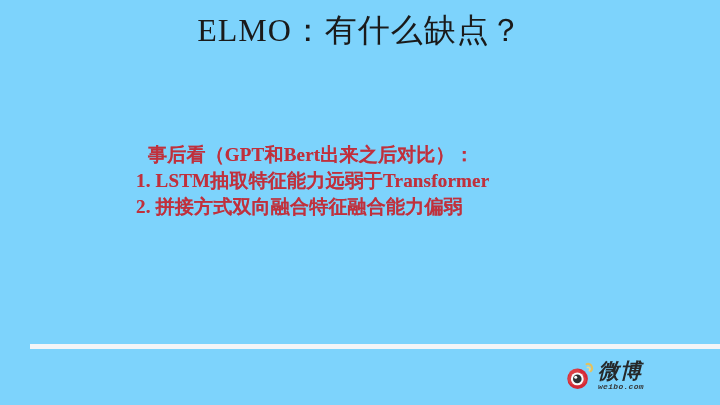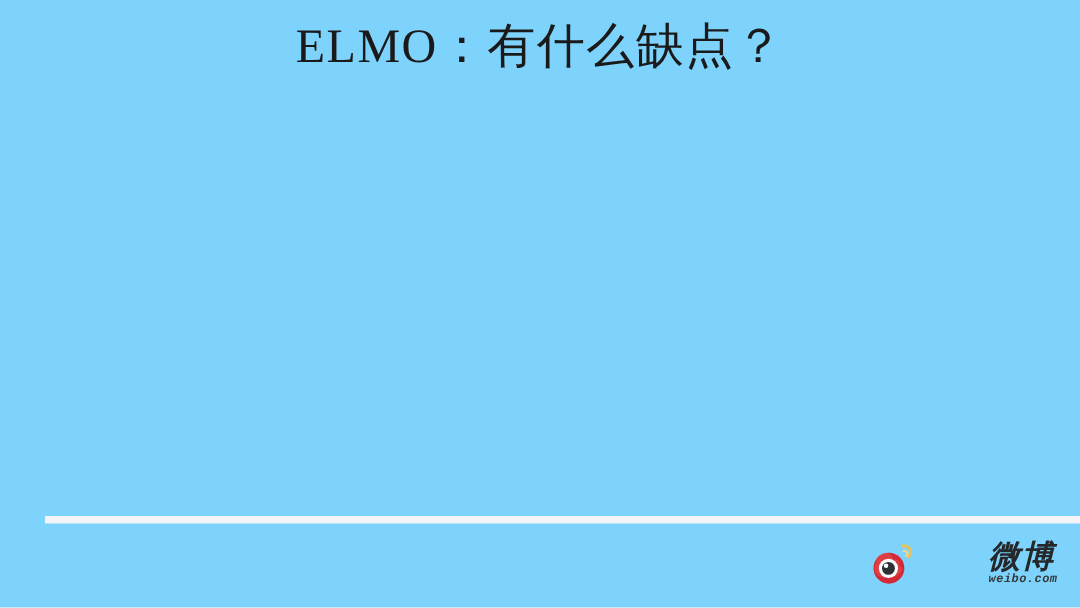--- a/index.html
+++ b/index.html
@@ -63,28 +63,27 @@
     left: 30px;
     top: 344px;
     width: 690px;
     height: 5px;
     background: #f4f5f7;
   }
 
   
   #watermark {
     position: absolute;
-    left: 580px;
+    left: 565px;
     top: 358px;
     width: 125px;
     height: 36px;
     display: flex;
     align-items: center;
     opacity: 0.96;
-    justify-content: space-between;
   }
   #wm-logo {
     position: relative;
     width: 30px;
     height: 30px;
     flex: 0 0 30px;
   }
   #wm-text {
     margin-left: 3px;
     display: flex;
@@ -110,20 +109,25 @@
     letter-spacing: 0.3px;
   }
 </style>
 </head>
 <body>
 
 <div id="slide">
 
   <div id="slide-title">ELMO：有什么缺点？</div>
 
+  <div id="body-block">
+    <div class="body-line lead">事后看（GPT和Bert出来之后对比）：</div>
+    <div class="body-line item">1. LSTM抽取特征能力远弱于Transformer</div>
+    <div class="body-line item">2. 拼接方式双向融合特征融合能力偏弱</div>
+  </div>
 
   <div id="gray-band"></div>
 
   <div id="watermark">
     <div id="wm-logo">
       <svg width="30" height="30" viewBox="0 0 30 30" aria-hidden="true">
         <path d="M21.5 3.2c2.2-0.9 4.6 0.2 5.3 2.3 0.6 1.8 0.1 3.6-1.1 4.7" stroke="#e8c25a" stroke-width="2.1" fill="none" stroke-linecap="round"></path>
         <path d="M22.4 6.4c1-0.4 2.1 0.1 2.4 1.1 0.2 0.8 0 1.6-0.5 2.1" stroke="#f2d98c" stroke-width="1.6" fill="none" stroke-linecap="round"></path>
         <circle cx="12.6" cy="17.8" r="10.3" fill="#d7232e"></circle>
         <path d="M4.3 11.2c2.4-3.4 6.6-4.6 9.4-2.6 1.3 0.9 1.9 2.3 1.7 3.6

